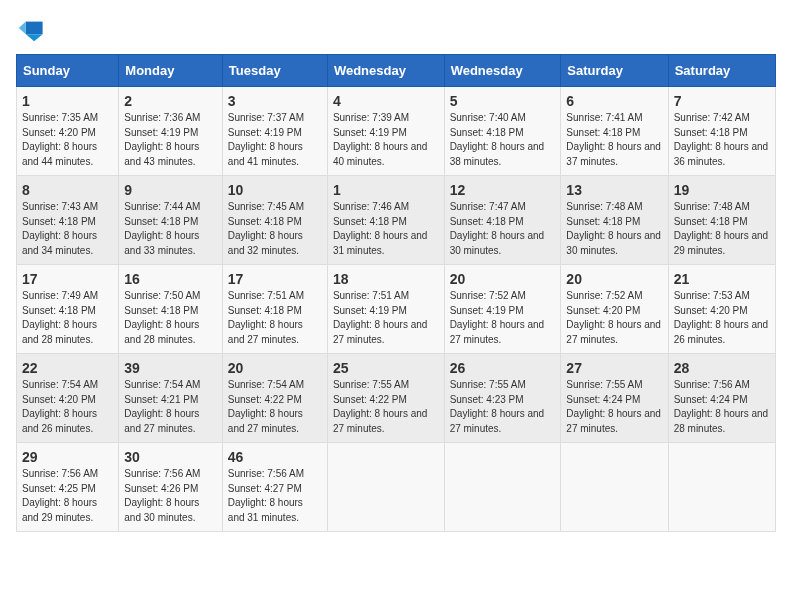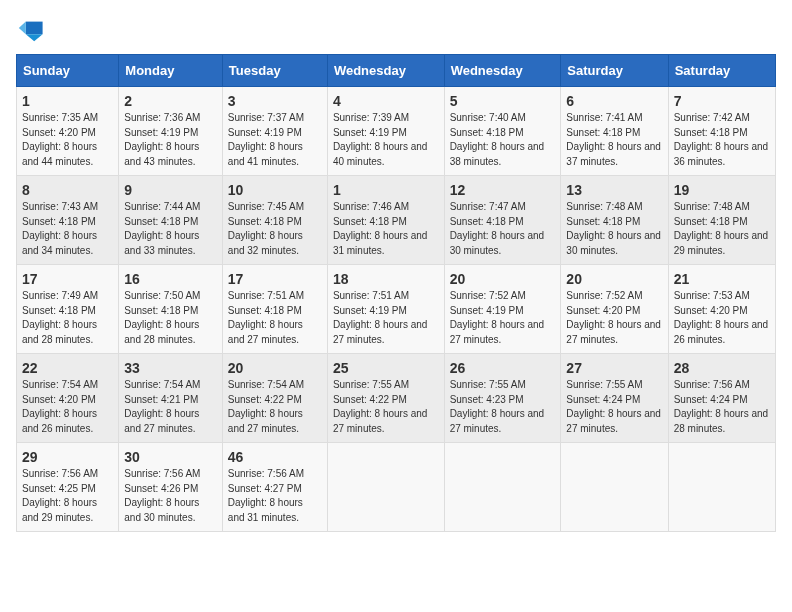--- a/index.html
+++ b/index.html
@@ -150,21 +150,21 @@
         <td><span class="day-num">17</span><span class="day-info">Sunrise: 7:49 AM<br>Sunset: 4:18 PM<br>Daylight: 8 hours and 28 minutes.</span></td>
         <td><span class="day-num">16</span><span class="day-info">Sunrise: 7:50 AM<br>Sunset: 4:18 PM<br>Daylight: 8 hours and 28 minutes.</span></td>
         <td><span class="day-num">17</span><span class="day-info">Sunrise: 7:51 AM<br>Sunset: 4:18 PM<br>Daylight: 8 hours and 27 minutes.</span></td>
         <td><span class="day-num">18</span><span class="day-info">Sunrise: 7:51 AM<br>Sunset: 4:19 PM<br>Daylight: 8 hours and 27 minutes.</span></td>
         <td><span class="day-num">20</span><span class="day-info">Sunrise: 7:52 AM<br>Sunset: 4:19 PM<br>Daylight: 8 hours and 27 minutes.</span></td>
         <td><span class="day-num">20</span><span class="day-info">Sunrise: 7:52 AM<br>Sunset: 4:20 PM<br>Daylight: 8 hours and 27 minutes.</span></td>
         <td><span class="day-num">21</span><span class="day-info">Sunrise: 7:53 AM<br>Sunset: 4:20 PM<br>Daylight: 8 hours and 26 minutes.</span></td>
       </tr>
       <tr>
         <td><span class="day-num">22</span><span class="day-info">Sunrise: 7:54 AM<br>Sunset: 4:20 PM<br>Daylight: 8 hours and 26 minutes.</span></td>
-        <td><span class="day-num">33</span><span class="day-info">Sunrise: 7:54 AM<br>Sunset: 4:21 PM<br>Daylight: 8 hours and 27 minutes.</span></td>
+        <td><span class="day-num">39</span><span class="day-info">Sunrise: 7:54 AM<br>Sunset: 4:21 PM<br>Daylight: 8 hours and 27 minutes.</span></td>
         <td><span class="day-num">20</span><span class="day-info">Sunrise: 7:54 AM<br>Sunset: 4:22 PM<br>Daylight: 8 hours and 27 minutes.</span></td>
         <td><span class="day-num">25</span><span class="day-info">Sunrise: 7:55 AM<br>Sunset: 4:22 PM<br>Daylight: 8 hours and 27 minutes.</span></td>
         <td><span class="day-num">26</span><span class="day-info">Sunrise: 7:55 AM<br>Sunset: 4:23 PM<br>Daylight: 8 hours and 27 minutes.</span></td>
         <td><span class="day-num">27</span><span class="day-info">Sunrise: 7:55 AM<br>Sunset: 4:24 PM<br>Daylight: 8 hours and 27 minutes.</span></td>
         <td><span class="day-num">28</span><span class="day-info">Sunrise: 7:56 AM<br>Sunset: 4:24 PM<br>Daylight: 8 hours and 28 minutes.</span></td>
       </tr>
       <tr>
         <td><span class="day-num">29</span><span class="day-info">Sunrise: 7:56 AM<br>Sunset: 4:25 PM<br>Daylight: 8 hours and 29 minutes.</span></td>
         <td><span class="day-num">30</span><span class="day-info">Sunrise: 7:56 AM<br>Sunset: 4:26 PM<br>Daylight: 8 hours and 30 minutes.</span></td>
         <td><span class="day-num">46</span><span class="day-info">Sunrise: 7:56 AM<br>Sunset: 4:27 PM<br>Daylight: 8 hours and 31 minutes.</span></td>

